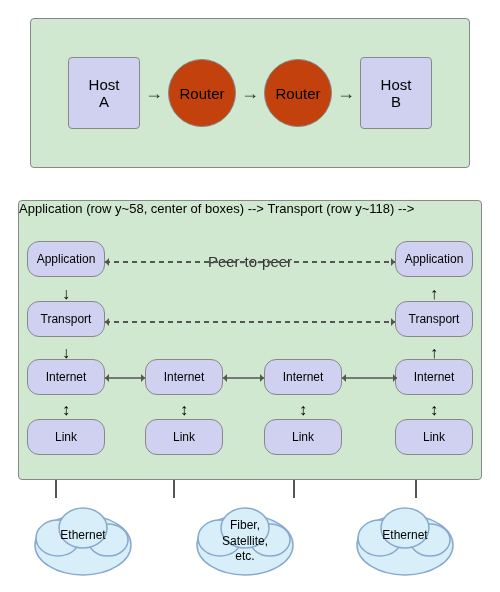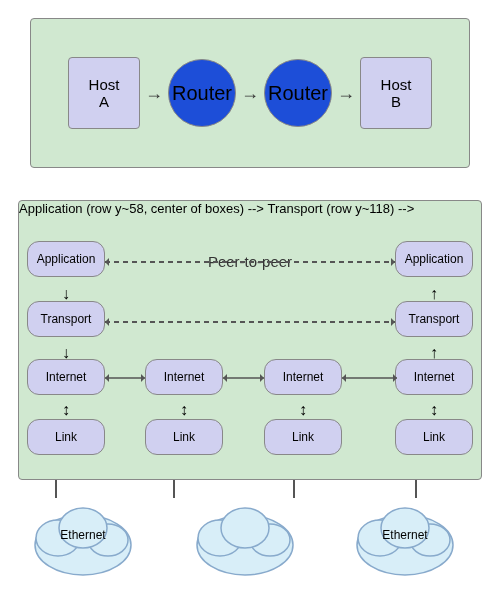--- a/index.html
+++ b/index.html
@@ -40,28 +40,28 @@
       justify-content: center;
       text-align: center;
       font-size: 15px;
       font-weight: normal;
       flex-shrink: 0;
     }
 
     .router-circle {
       width: 68px;
       height: 68px;
-      background: #1d4ed8;
+      background: #c2410c;
       border: 1.5px solid #888;
       border-radius: 50%;
       display: flex;
       align-items: center;
       justify-content: center;
       text-align: right;
-      font-size: 20px;
+      font-size: 15px;
       flex-shrink: 0;
     }
 
     .arrow-right {
       width: 28px;
       display: flex;
       align-items: center;
       justify-content: center;
       font-size: 18px;
       color: #333;
@@ -286,20 +286,21 @@
   <span style="position:absolute;top:38px;left:0;width:110px;text-align:center;font-size:12px;">Ethernet</span>
 </div>
 
 <div style="position:absolute; top:490px; left:190px;">
   <svg width="110" height="88" viewBox="0 0 110 88">
     <ellipse cx="55" cy="55" rx="48" ry="30" fill="#d8eef8" stroke="#88aacc" stroke-width="1.5"></ellipse>
     <ellipse cx="30" cy="48" rx="22" ry="18" fill="#d8eef8" stroke="#88aacc" stroke-width="1.5"></ellipse>
     <ellipse cx="80" cy="50" rx="20" ry="16" fill="#d8eef8" stroke="#88aacc" stroke-width="1.5"></ellipse>
     <ellipse cx="55" cy="38" rx="24" ry="20" fill="#d8eef8" stroke="#88aacc" stroke-width="1.5"></ellipse>
   </svg>
+  <span style="position:absolute;top:28px;left:0;width:110px;text-align:center;font-size:12px;line-height:1.3;">Fiber,<br>Satellite,<br>etc.</span>
 </div>
 
 <div style="position:absolute; top:490px; left:350px;">
   <svg width="110" height="88" viewBox="0 0 110 88">
     <ellipse cx="55" cy="55" rx="48" ry="30" fill="#d8eef8" stroke="#88aacc" stroke-width="1.5"></ellipse>
     <ellipse cx="30" cy="48" rx="22" ry="18" fill="#d8eef8" stroke="#88aacc" stroke-width="1.5"></ellipse>
     <ellipse cx="80" cy="50" rx="20" ry="16" fill="#d8eef8" stroke="#88aacc" stroke-width="1.5"></ellipse>
     <ellipse cx="55" cy="38" rx="24" ry="20" fill="#d8eef8" stroke="#88aacc" stroke-width="1.5"></ellipse>
   </svg>
   <span style="position:absolute;top:38px;left:0;width:110px;text-align:center;font-size:12px;">Ethernet</span>

